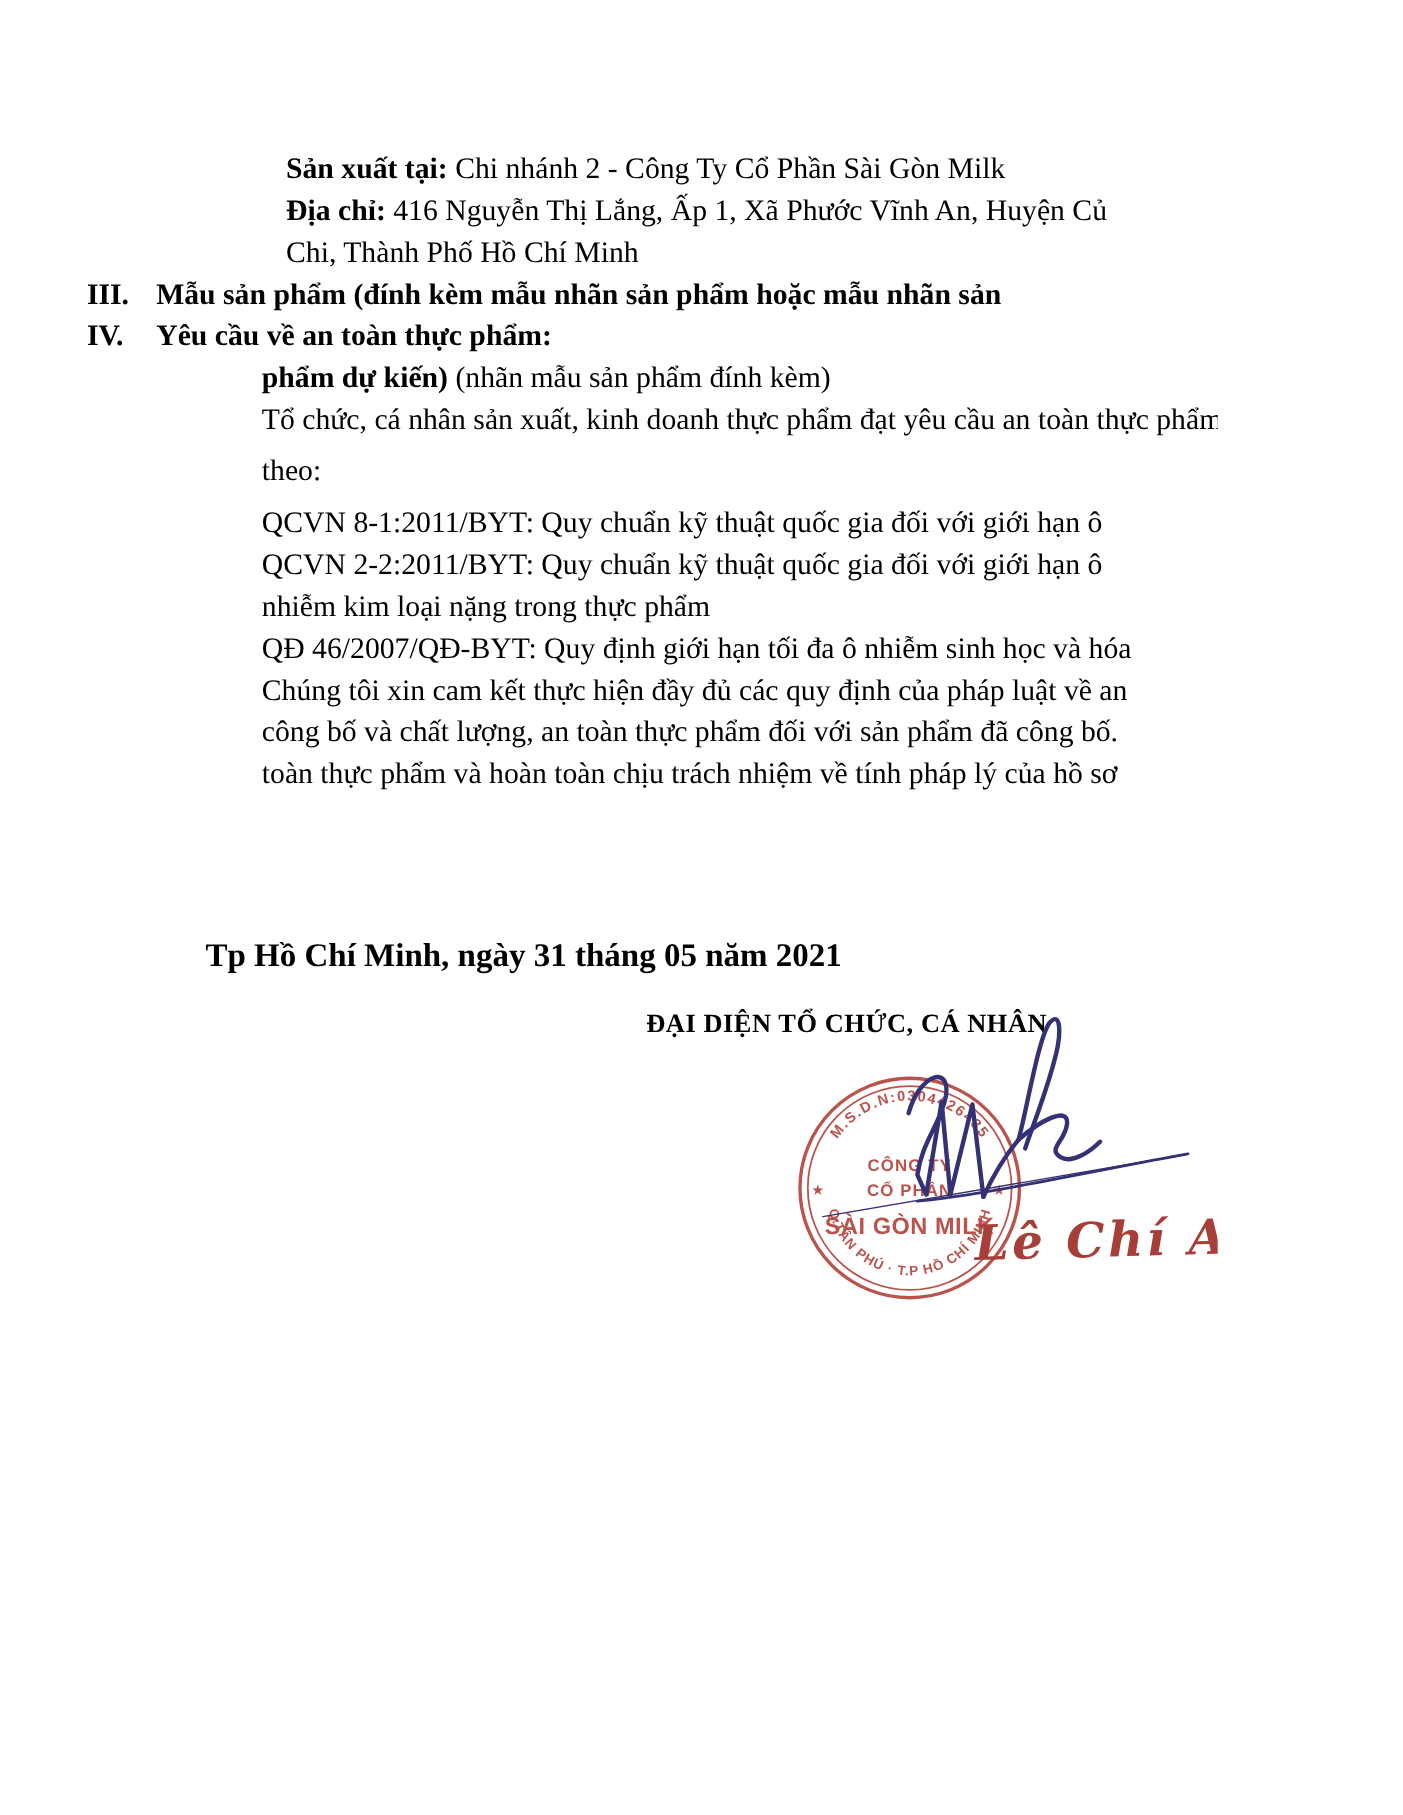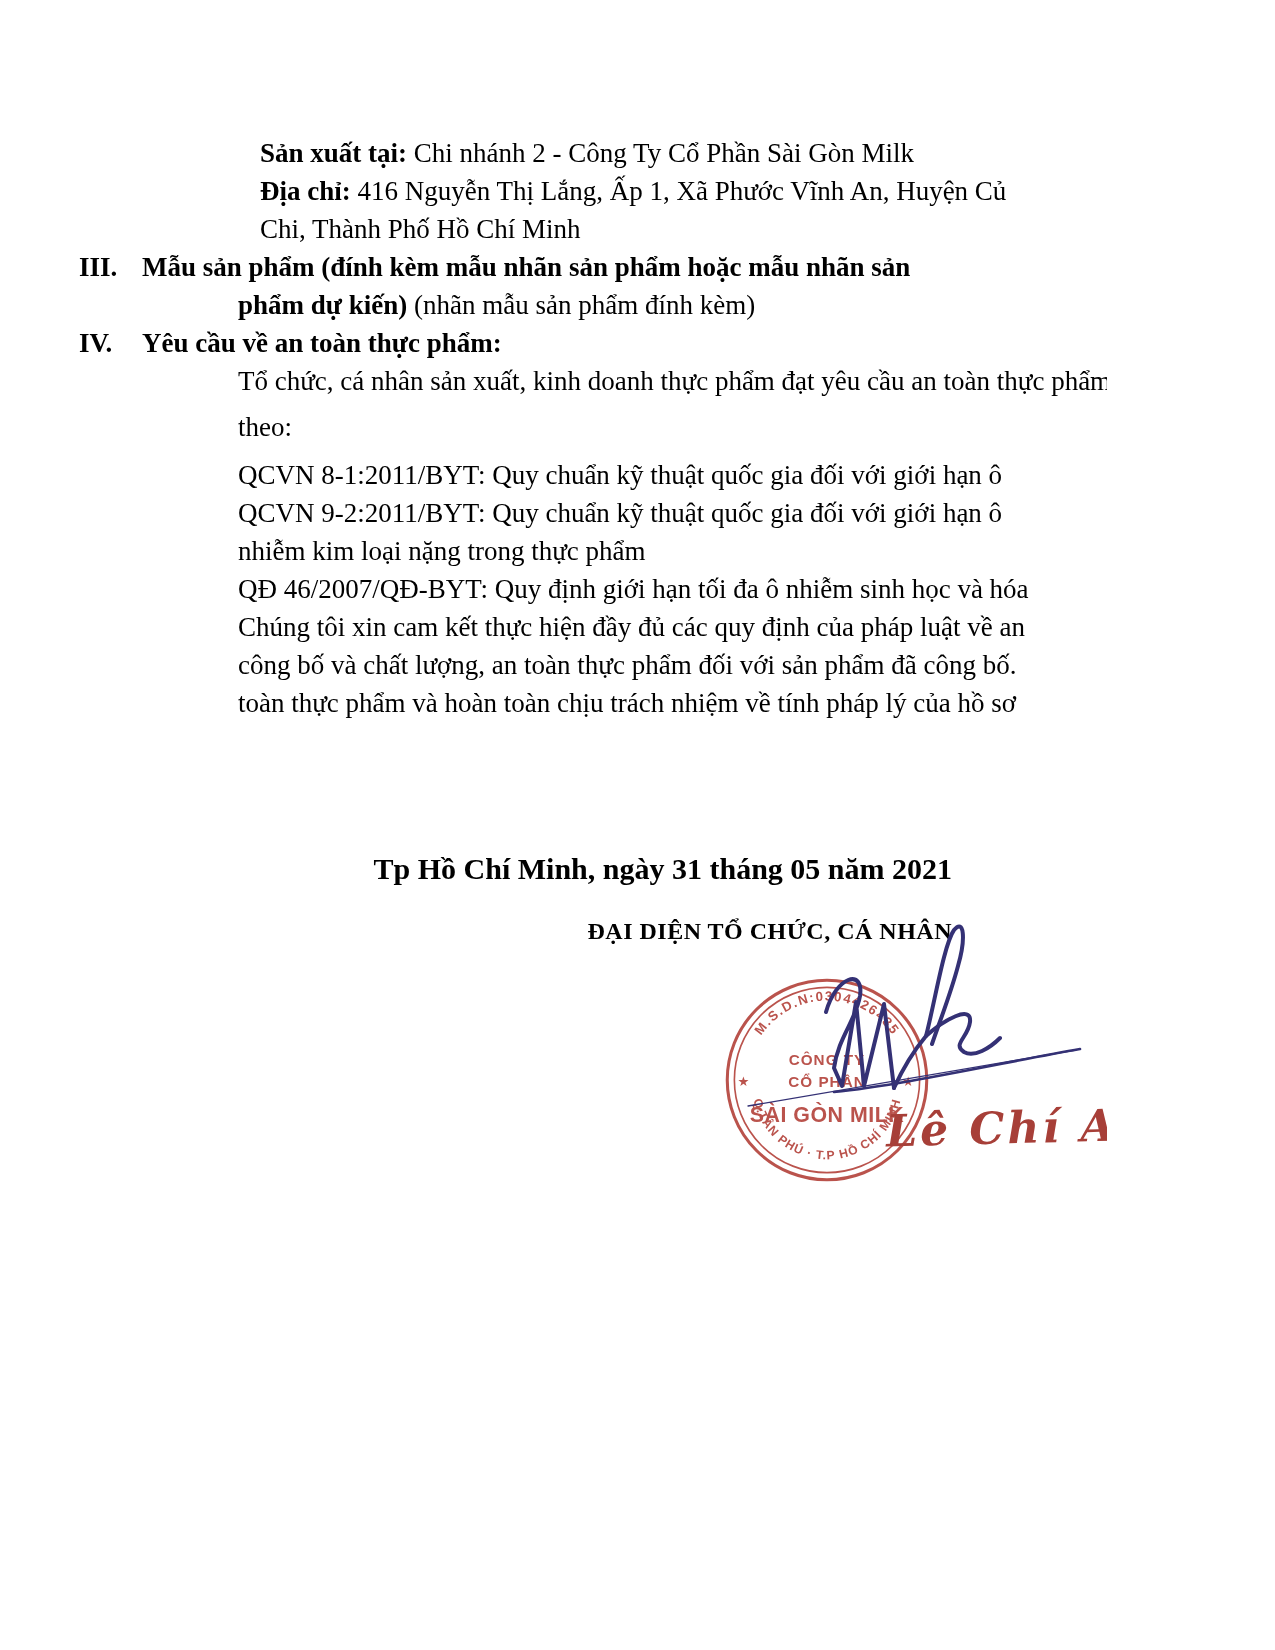--- a/index.html
+++ b/index.html
@@ -28,21 +28,21 @@
   .line--item .num{display:inline-block;width:63px;font-weight:700;}
   .gap-theo{margin-top:8px;}
   .gap-qcvn{margin-top:10px;}
   .run{font-weight:400;}
   .run.bold{font-weight:700;}
   
   .closing{
     position:absolute;top:848px;left:0;right:155px;
     text-align:right;font-weight:700;
   }
-  .date-line{font-size:30px;line-height:42px;}
+  .date-line{font-size:30px;line-height:42px;text-align:center;}
   .rep-line{font-size:24px;line-height:42px;margin-top:20px;letter-spacing:0.5px;}
   
   .stamp-svg{
     position:absolute;left:713px;top:966px;width:228px;height:228px;
     opacity:0.93;
   }
   .stamp-svg circle{fill:none;stroke:var(--stamp-red);}
   .ring-outer{stroke-width:3px;}
   .ring-inner{stroke-width:1.6px;}
   .stamp-svg text{fill:var(--stamp-red);font-family:"Liberation Sans","DejaVu Sans",sans-serif;font-weight:700;}
@@ -71,26 +71,26 @@
 </head>
 <body>
 
 <div class="page">
 
   <div class="body-lines" id="bodyLines">
       <div class="line line--address"><span class="run bold">Sản xuất tại: </span><span class="run">Chi nhánh 2 - Công Ty Cổ Phần Sài Gòn Milk</span></div>
       <div class="line line--address"><span class="run bold">Địa chỉ: </span><span class="run">416 Nguyễn Thị Lắng, Ấp 1, Xã Phước Vĩnh An, Huyện Củ</span></div>
       <div class="line line--address"><span class="run">Chi, Thành Phố Hồ Chí Minh</span></div>
       <div class="line line--item"><span class="num">III.</span><span class="run bold">Mẫu sản phẩm (đính kèm mẫu nhãn sản phẩm hoặc mẫu nhãn sản</span></div>
+      <div class="line line--item"><span class="num">IV.</span><span class="run bold">Yêu cầu về an toàn thực phẩm:</span></div>
       <div class="line line--body"><span class="run bold">phẩm dự kiến)</span><span class="run"> (nhãn mẫu sản phẩm đính kèm)</span></div>
-      <div class="line line--item"><span class="num">IV.</span><span class="run bold">Yêu cầu về an toàn thực phẩm:</span></div>
       <div class="line line--body"><span class="run">Tổ chức, cá nhân sản xuất, kinh doanh thực phẩm đạt yêu cầu an toàn thực phẩm</span></div>
       <div class="line line--body gap-theo"><span class="run">theo:</span></div>
       <div class="line line--body gap-qcvn"><span class="run">QCVN 8-1:2011/BYT: Quy chuẩn kỹ thuật quốc gia đối với giới hạn ô</span></div>
-      <div class="line line--body"><span class="run">QCVN 9-2:2011/BYT: Quy chuẩn kỹ thuật quốc gia đối với giới hạn ô</span></div>
+      <div class="line line--body"><span class="run">QCVN 2-2:2011/BYT: Quy chuẩn kỹ thuật quốc gia đối với giới hạn ô</span></div>
       <div class="line line--body"><span class="run">nhiễm kim loại nặng trong thực phẩm</span></div>
       <div class="line line--body"><span class="run">QĐ 46/2007/QĐ-BYT: Quy định giới hạn tối đa ô nhiễm sinh học và hóa</span></div>
       <div class="line line--body"><span class="run">Chúng tôi xin cam kết thực hiện đầy đủ các quy định của pháp luật về an</span></div>
       <div class="line line--body"><span class="run">công bố và chất lượng, an toàn thực phẩm đối với sản phẩm đã công bố.</span></div>
       <div class="line line--body"><span class="run">toàn thực phẩm và hoàn toàn chịu trách nhiệm về tính pháp lý của hồ sơ</span></div>
     </div>
 
   <div class="closing">
     <div class="date-line">Tp Hồ Chí Minh, ngày 31 tháng 05 năm 2021</div>
     <div class="rep-line">ĐẠI DIỆN TỔ CHỨC, CÁ NHÂN</div>

